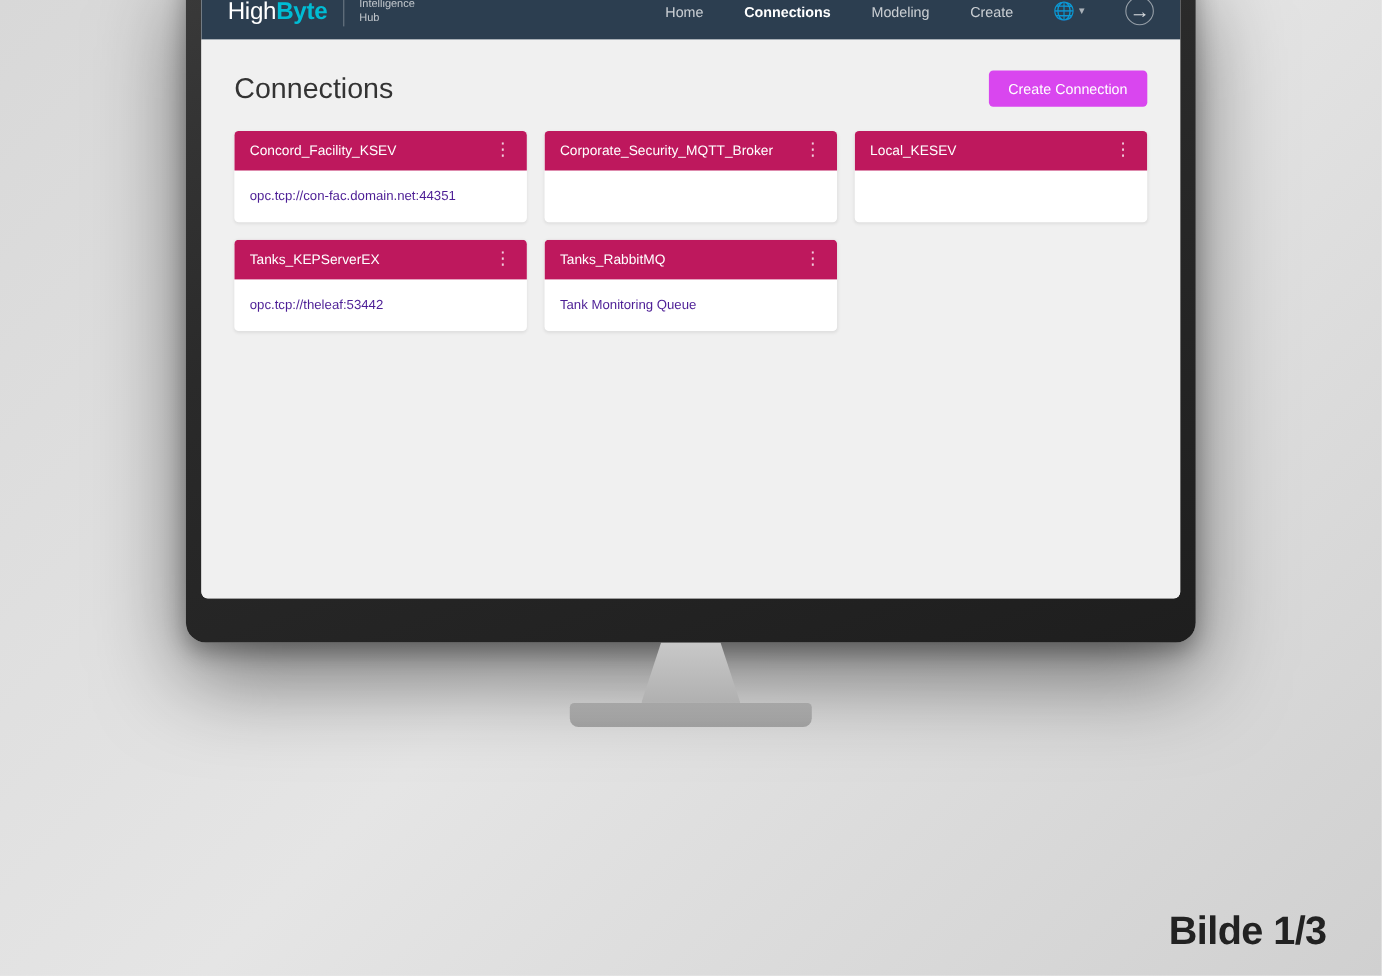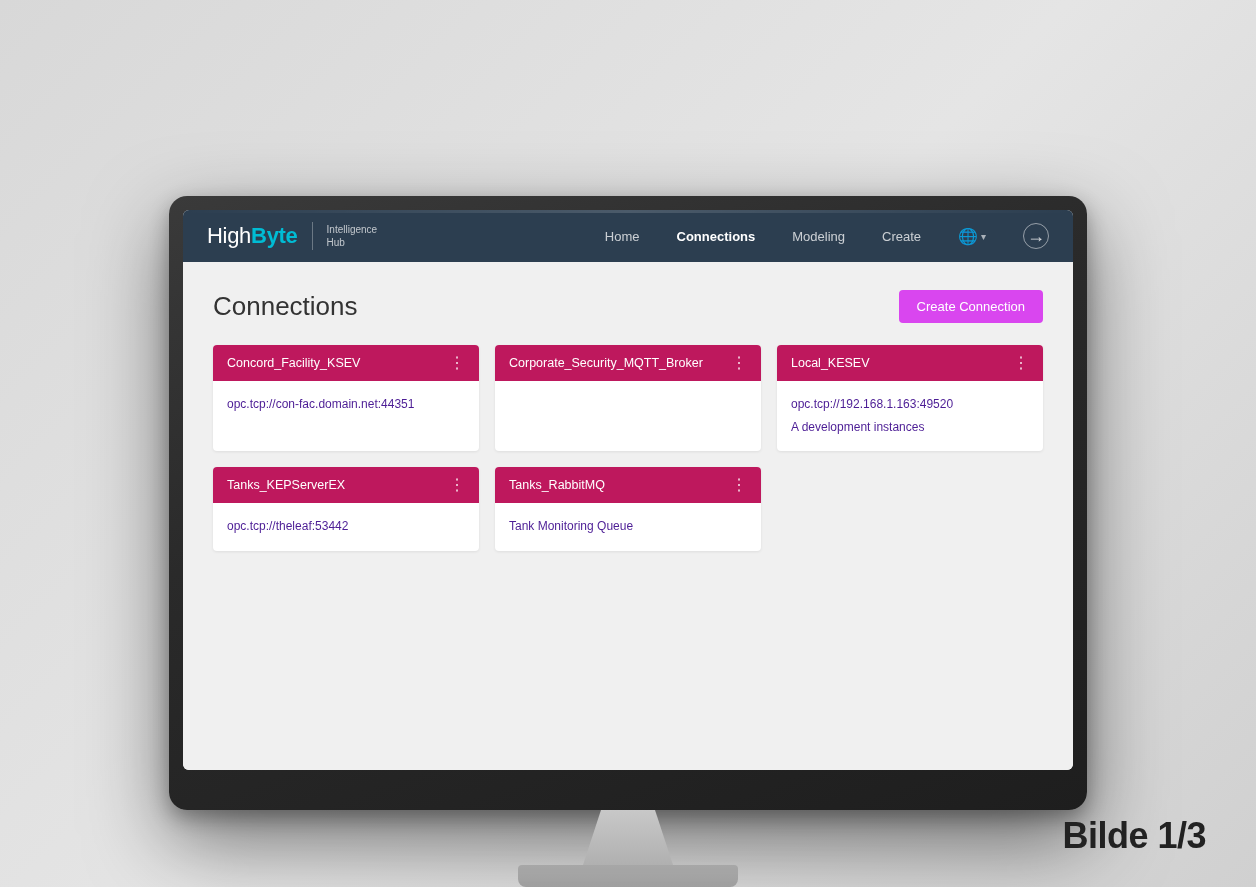--- a/index.html
+++ b/index.html
@@ -14,27 +14,27 @@
       justify-content: center;
       overflow: hidden;
     }
 
     .scene {
       position: relative;
       width: 1256px;
       height: 887px;
       background: linear-gradient(135deg, #d8d8d8 0%, #e5e5e5 50%, #d0d0d0 100%);
       display: flex;
-      align-items: flex-end;
+      align-items: flex-start;
       justify-content: center;
     }
 
     .bilde-label {
       position: absolute;
-      bottom: 30px;
+      bottom: 20px;
       right: 50px;
       font-size: 36px;
       font-weight: 700;
       color: #222;
       letter-spacing: -0.5px;
     }
 
     
     .monitor-wrapper {
       position: relative;
@@ -299,24 +299,20 @@
                 <span class="card-title">Corporate_Security_MQTT_Broker</span>
                 <span class="card-menu">⋮</span>
               </div>
             </div>
 
             <div class="card">
               <div class="card-header">
                 <span class="card-title">Local_KESEV</span>
                 <span class="card-menu">⋮</span>
               </div>
-              <div class="card-body">
-                <div class="card-detail">opc.tcp://192.168.1.163:49520</div>
-                <div class="card-detail">A development instances</div>
-              </div>
             </div>
 
             <div class="card">
               <div class="card-header">
                 <span class="card-title">Tanks_KEPServerEX</span>
                 <span class="card-menu">⋮</span>
               </div>
               <div class="card-body">
                 <div class="card-detail">opc.tcp://theleaf:53442</div>
               </div>

